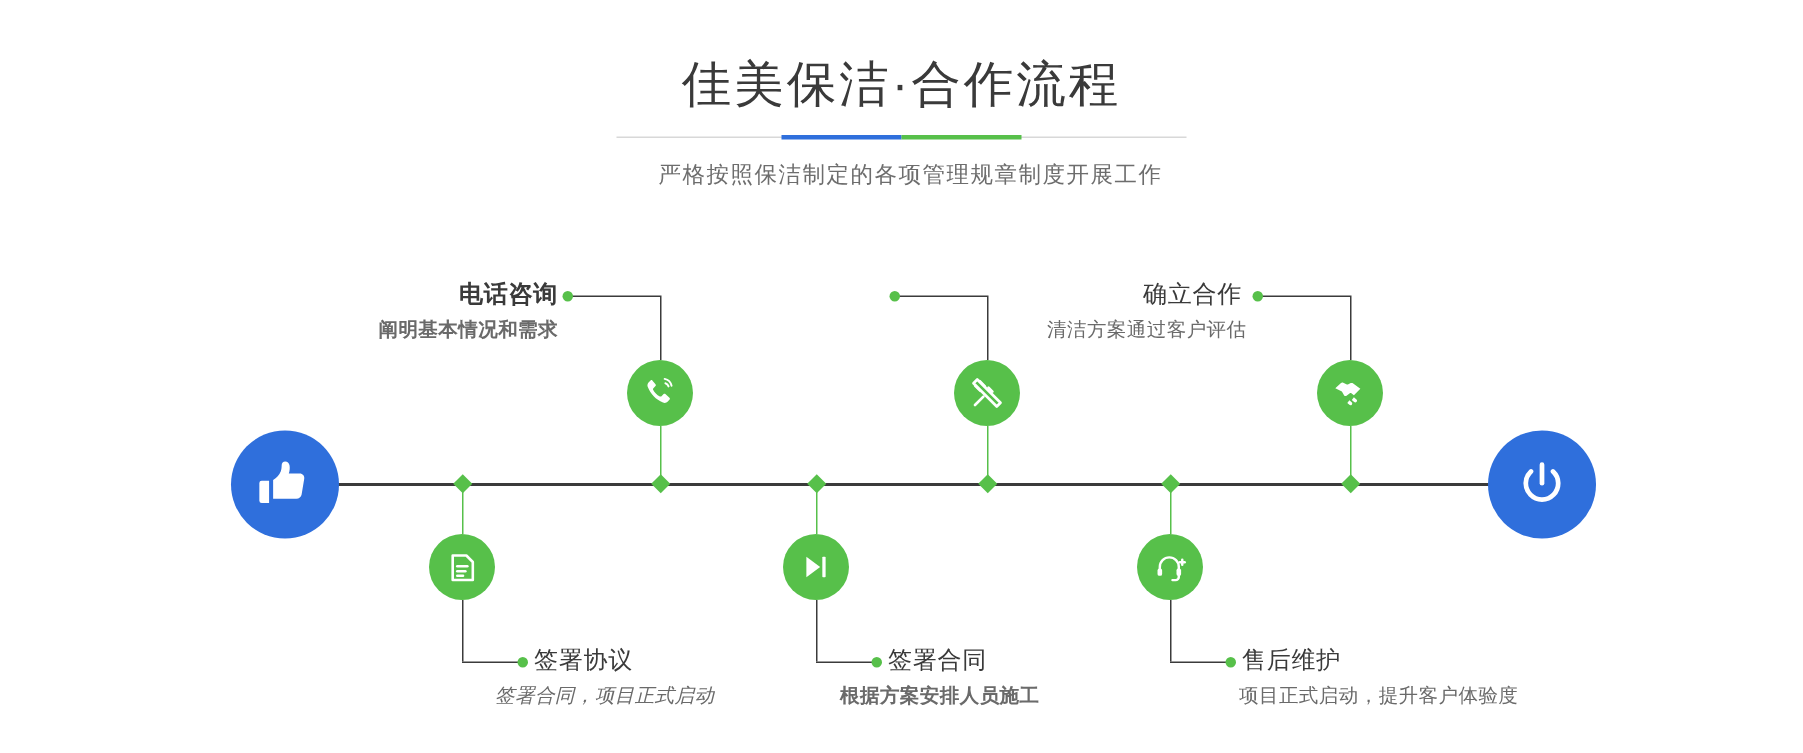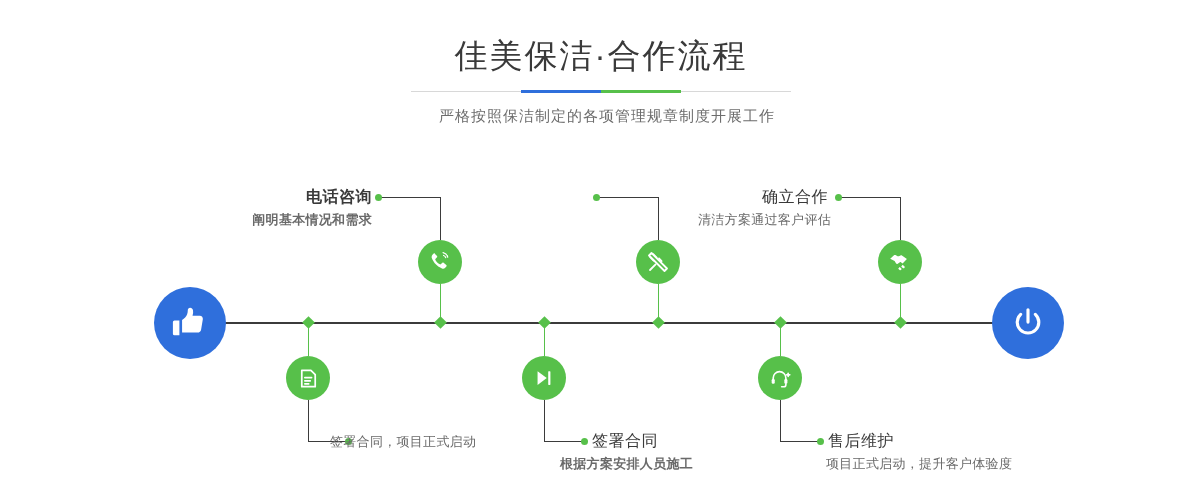--- a/index.html
+++ b/index.html
@@ -231,21 +231,22 @@
           <path d="M8.2 17.6h4"></path>
         </svg>
       </span>
     </div>
     <div class="diamond" style="left:304px; top:168px;"></div>
     <div class="stem" style="left:308px; top:178px; height:28px;"></div>
     <div class="connector-v" style="left:308px; top:250px; height:41px;"></div>
     <div class="connector-h" style="left:308px; top:291px; width:40px;"></div>
     <div class="dot-small" style="left:345px; top:288px;"></div>
     <div class="label-block below" style="left:356px; top:280px;">
-      <div class="label-desc" style="margin-left:-26px;">签署合同，项目正式启动</div>
+      <div class="label-title">签署协议</div>
+      <div class="label-desc" style="margin-left:-26px;font-style:italic;">签署合同，项目正式启动</div>
     </div>
 
     <div class="node" style="left:636px; top:90px;">
       <span>
         <svg width="24" height="24" viewBox="0 0 24 24" fill="none" stroke="#ffffff" stroke-width="1.8" stroke-linecap="round" stroke-linejoin="round">
           <path d="M4 20 9.6 14.4"></path>
           <path d="M7.2 4.2l3.4 3.4"></path>
           <path d="M4.2 7.2l3.4 3.4"></path>
           <path d="M5.5 3 21 18.5 18.5 21 3 5.5z" transform="rotate(0)"></path>
           <path d="M13 8.5l2.6 2.6"></path>

